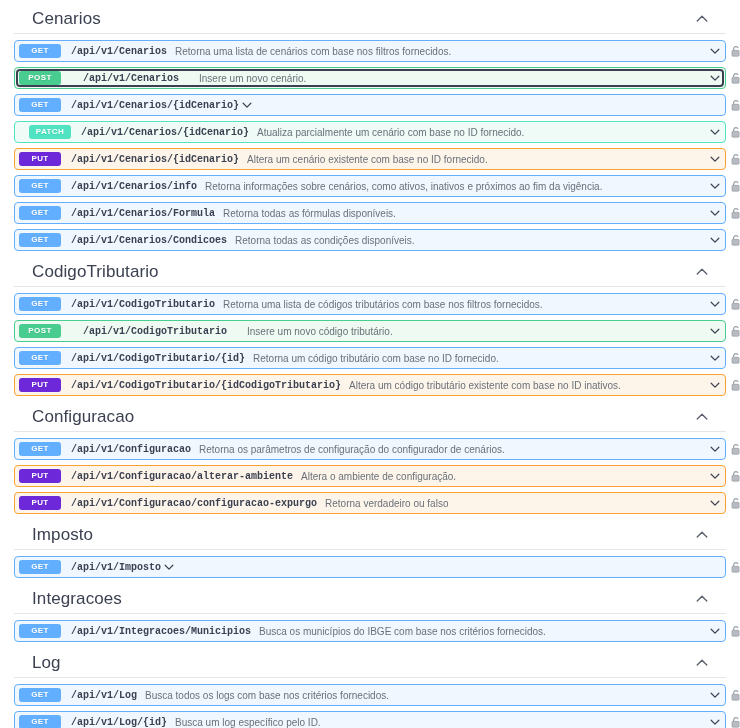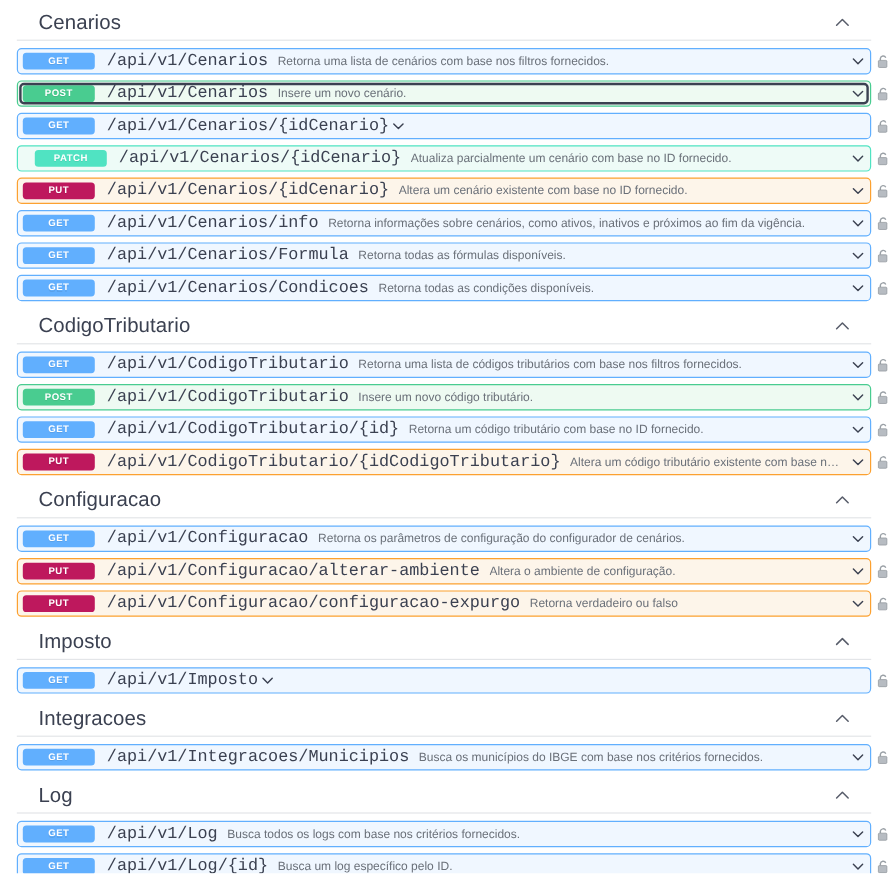--- a/index.html
+++ b/index.html
@@ -62,50 +62,50 @@
     align-items: center;
     height: 22px;
     margin-bottom: 5px;
     border-radius: 4px;
     box-sizing: border-box;
     cursor: pointer;
   }
 
   
   .op.get   { background: #f0f7ff; border: 1px solid #61affe; }
-  .op.post  { background: #eefaf2; border: 1px solid #49cc90; }
+  .op.post  { background: #eefaf2; border: 1px solid #49cc90; gap: 12px; }
   .op.put   { background: #fdf5ea; border: 1px solid #fca130; }
   .op.patch { background: #eefbf7; border: 1px solid #50e3c2; padding-left: 10px; }
 
   .method {
     flex: 0 0 auto;
-    width: 60px;
+    width: 42px;
     height: 14px;
     margin-left: 4px;
     border-radius: 3px;
     color: #ffffff;
     font-family: "Liberation Sans", sans-serif;
     font-size: 8px;
     font-weight: bold;
     letter-spacing: 0.4px;
     text-align: center;
     line-height: 14px;
     text-shadow: 0 1px 0 rgba(0,0,0,.08);
   }
   .op.get   .method { background: #61affe; }
   .op.post  .method { background: #49cc90; }
-  .op.put   .method { background: #be185d; }
+  .op.put   .method { background: #6d28d9; }
   .op.patch .method { background: #50e3c2; }
 
   .op-path {
     flex: 0 0 auto;
     margin-left: 10px;
     font-family: "Liberation Mono", monospace;
-    font-size: 14px;
-    font-weight: normal;
+    font-size: 10px;
+    font-weight: bold;
     color: #3b4151;
     white-space: nowrap;
   }
 
   .op-desc {
     flex: 1 1 auto;
     margin-left: 8px;
     font-family: "Liberation Sans", sans-serif;
     font-size: 10px;
     color: #6a7079;

